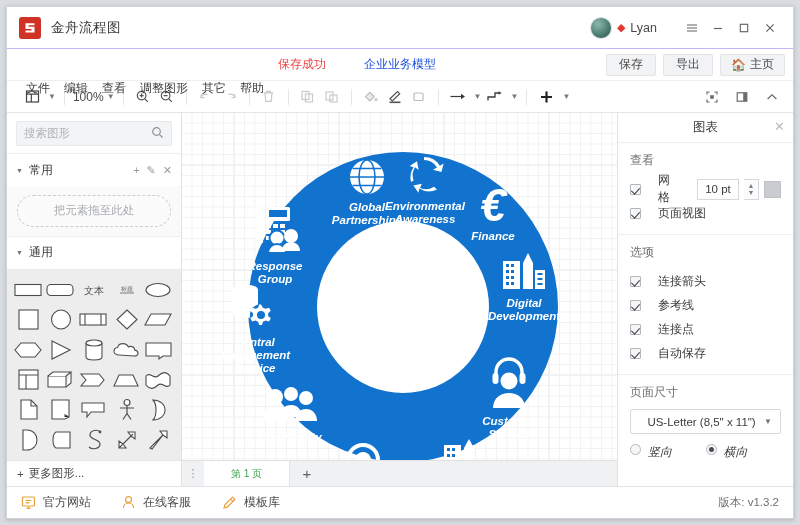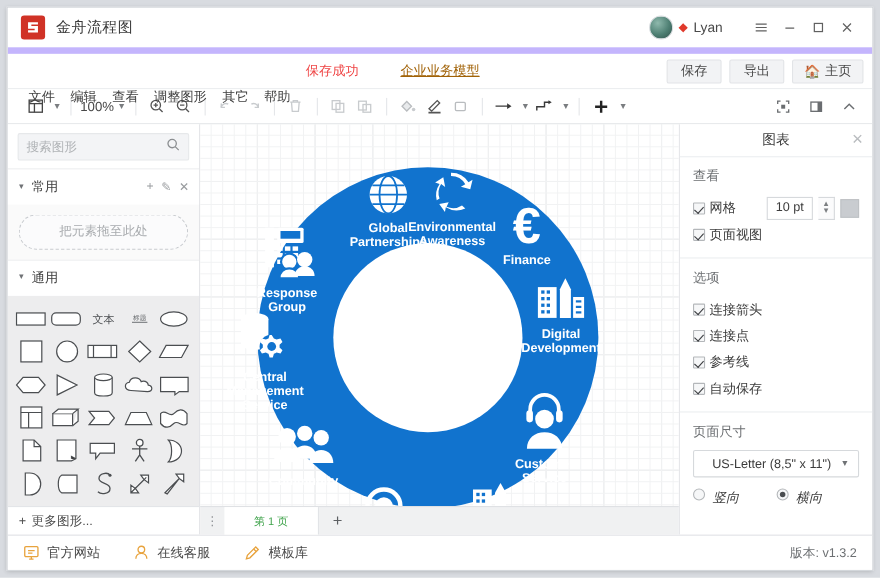--- a/index.html
+++ b/index.html
@@ -20,21 +20,21 @@
     display: flex; flex-direction: column;
     overflow: hidden;
   }
 
   
   .titlebar {
     height: 42px; flex: 0 0 42px;
     background: #fff;
     display: flex; align-items: center;
     padding: 0 10px 0 12px;
-    border-bottom: 6px solid #c4b5fd;
+    border-bottom: 1px solid #c4b5fd;
   }
   .applogo {
     width: 22px; height: 22px; border-radius: 3px;
     background: #d03226;
     display: flex; align-items: center; justify-content: center;
     margin-right: 10px; flex: 0 0 22px;
   }
   .applogo svg { display: block; }
   .apptitle { font-size: 13.5px; color: #3a3a3a; letter-spacing: .5px; }
   .tb-spacer { flex: 1 1 auto; }
@@ -60,21 +60,21 @@
     background: #fff;
     display: flex; align-items: center;
     padding: 0 8px 0 12px;
     border-bottom: 1px solid #eceef0;
     position: relative;
   }
   .menu-item { font-size: 12px; color: #404040; padding: 3px 7px; margin-top: 48px; }
   .menu-status { font-size: 12px; color: #ef4444; padding: 3px 7px; }
   .doc-title {
     position: absolute; left: 0; right: 0; text-align: center;
-    font-size: 12px; color: #a16207; text-decoration: underline;
+    font-size: 12px; color: #1d4ed8; 
     pointer-events: none;
   }
   .menu-right { margin-left: auto; display: flex; align-items: center; gap: 7px; z-index:2; }
   .mbtn {
     min-width: 48px; height: 22px; padding: 0 12px;
     background: #f2f3f5; border: 1px solid #e2e4e7; border-radius: 2px;
     font-size: 12px; color: #4a4a4a;
     display: flex; align-items: center; justify-content: center;
   }
   .mbtn.home { gap: 4px; padding: 0 10px; }
@@ -152,21 +152,21 @@
     flex: 1 1 auto; position: relative; overflow: hidden;
     background-color: #ffffff;
     background-image:
       linear-gradient(to right, #f1f2f3 1px, transparent 1px),
       linear-gradient(to bottom, #f1f2f3 1px, transparent 1px),
       linear-gradient(to right, #e2e4e6 1px, transparent 1px),
       linear-gradient(to bottom, #e2e4e6 1px, transparent 1px);
     background-size: 10.5px 10.5px, 10.5px 10.5px, 52.5px 52.5px, 52.5px 52.5px;
     background-position: -1px -1px, -1px -1px, -1px -1px, -1px -1px;
   }
-  .diagram { position: absolute; left: 7px; top: -6px; width: 400px; height: 400px; }
+  .diagram { position: absolute; left: 21px; top: -6px; width: 400px; height: 400px; font-style: italic; }
   .pagebar {
     height: 26px; flex: 0 0 26px;
     background: #f0f1f2; border-top: 1px solid #dfe1e4;
     display: flex; align-items: stretch;
   }
   .pb-dots { width: 22px; display: flex; align-items: center; justify-content: center; color: #8d9094; font-size: 11px; letter-spacing: 0; }
   .pb-tab {
     min-width: 86px; background: #fff;
     display: flex; align-items: center; justify-content: center;
     font-size: 10px; color: #3fa34b;
@@ -184,21 +184,21 @@
   }
   .rp-head {
     height: 30px; flex: 0 0 30px; position: relative;
     display: flex; align-items: center; justify-content: center;
     border-bottom: 1px solid #eceef0;
     font-size: 12.5px; color: #3c3c3c;
   }
   .rp-close { position: absolute; right: 8px; top: 7px; color: #b9bcbf; font-size: 13px; line-height: 1; }
   .rp-group { padding: 9px 0 9px 0; border-bottom: 1px solid #eceef0; }
   .rp-title { font-size: 12px; color: #6c6f72; padding: 0 12px 8px 12px; }
-  .rp-row { display: flex; align-items: center; padding: 0 12px; height: 24px; gap: 4px; }
+  .rp-row { display: flex; align-items: center; padding: 0 12px; height: 24px; gap: 17px; }
   .cbox {
     width: 11px; height: 11px; flex: 0 0 11px;
     border: 1px solid #b4b7ba; border-radius: 1px; background: #f6f7f8;
     position: relative;
   }
   .cbox.on::after {
     content: ""; position: absolute; left: 2px; top: 1px;
     width: 4px; height: 7px; border: solid #3b3d40;
     border-width: 0 1.6px 1.6px 0; transform: rotate(42deg);
   }
@@ -858,25 +858,25 @@
       </div>
 
       <div class="rp-group">
         <div class="rp-title">选项</div>
         <div class="rp-row">
           <span class="cbox on"></span>
           <span class="rlabel">连接箭头</span>
         </div>
         <div class="rp-row">
           <span class="cbox on"></span>
-          <span class="rlabel">连接点</span>
+          <span class="rlabel">参考线</span>
         </div>
         <div class="rp-row">
           <span class="cbox on"></span>
-          <span class="rlabel">参考线</span>
+          <span class="rlabel">连接点</span>
         </div>
         <div class="rp-row">
           <span class="cbox on"></span>
           <span class="rlabel">自动保存</span>
         </div>
       </div>
 
       <div class="rp-group" style="border-bottom:none;">
         <div class="rp-title">页面尺寸</div>
         <div class="select-box">

